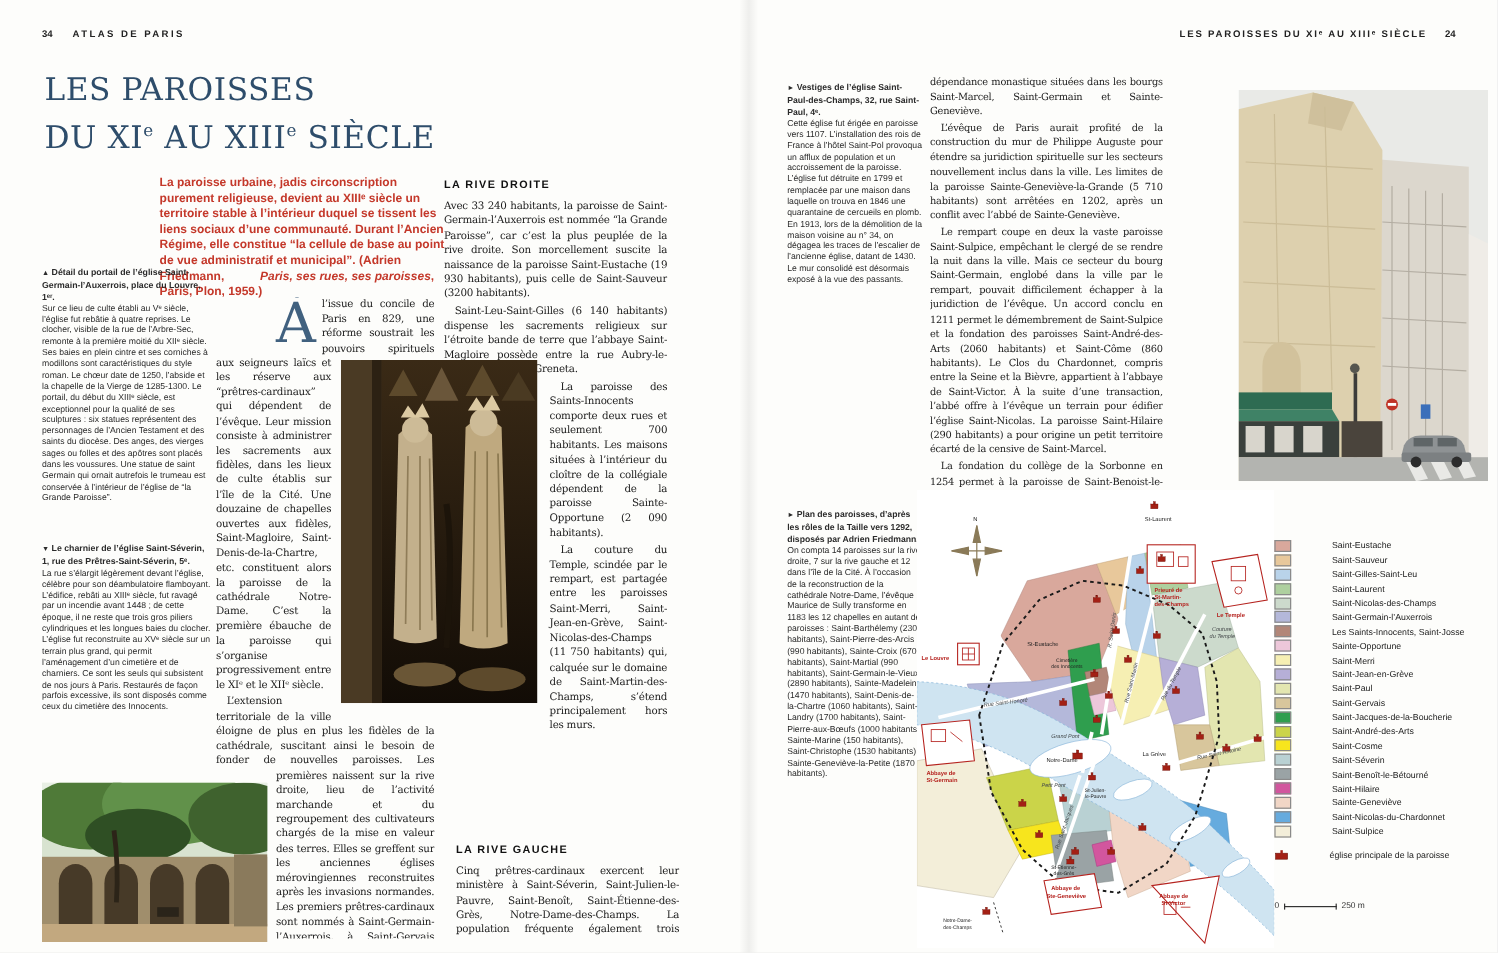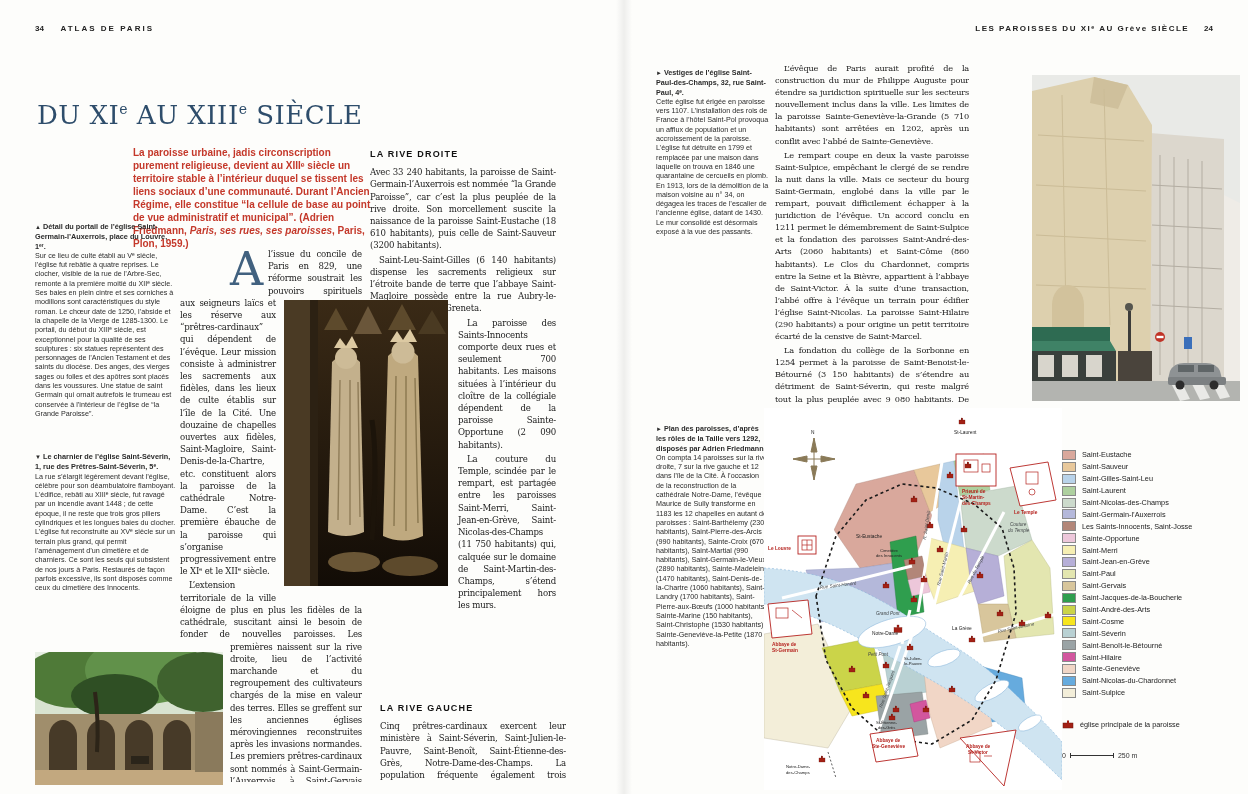--- a/index.html
+++ b/index.html
@@ -7,42 +7,42 @@
           font-family:"Liberation Sans",sans-serif;}
   #gutter{position:absolute;left:616px;top:0;width:16px;height:100%;
           background:linear-gradient(90deg,rgba(0,0,0,0) 0%,rgba(0,0,0,.06) 50%,rgba(0,0,0,0) 100%);}
   .runhead{position:absolute;top:24px;font-size:8px;font-weight:bold;letter-spacing:2px;color:#222;}
   .pagenum{font-weight:bold;letter-spacing:0;}
   #title{position:absolute;left:37px;top:58px;font-family:"DejaVu Serif","Liberation Serif",serif;
          font-size:26px;line-height:34px;color:#2e4d6b;letter-spacing:.5px;}
   #title sup{font-size:14px;vertical-align:10px;}
   #intro{position:absolute;left:133px;top:146px;width:242px;font-size:10px;line-height:13px;
          font-weight:bold;color:#c4382a;}
-  #intro .bk{font-style:italic;}
+  #intro .bk{font-style:italic;margin-left:27px;}
   .margin-cap{position:absolute;left:35px;width:141px;font-size:7.2px;line-height:9.3px;color:#2b2b2b;}
   .margin-cap b{font-size:7.3px;}
   .cap-right{position:absolute;width:113px;font-size:7.2px;line-height:9.3px;color:#2b2b2b;}
   .arrow{font-size:6px;}
   .bodycol{position:absolute;font-family:"DejaVu Serif","Liberation Serif",serif;font-size:8.6px;
            line-height:12.2px;color:#1b1b1b;text-align:justify;overflow:hidden;letter-spacing:-.2px;}
   .bodycol p{margin:0 0 2px 0;}
   .bodycol p.ind{text-indent:9px;}
   .sechead{font-family:"Liberation Sans",sans-serif;font-size:9px;font-weight:bold;letter-spacing:1.2px;
            color:#111;margin:0 0 6px 0;}
   .dropcap{float:left;font-family:"DejaVu Serif",serif;font-size:46px;line-height:38px;color:#41617f;
            padding-right:5px;padding-top:2px;}
   .sp-statue-r{float:right;width:86px;height:346px;shape-outside:inset(54px 0 0 0);}
   .sp-cloister-l{float:left;width:50px;height:536px;shape-outside:inset(404px 0 0 0);}
   .sp-statue-l{float:left;width:88px;height:442px;shape-outside:inset(152px 0 0 0);}
   .photo{position:absolute;overflow:hidden;}
   .legend{position:absolute;left:1062px;top:449px;width:180px;}
-  .lrow{display:flex;align-items:center;height:11.9px;}
+  .lrow{display:flex;align-items:center;height:11.9px;gap:28px;}
   .lswatch{width:12px;height:8px;border:.5px solid #8a8a8a;margin-right:6px;flex:none;}
   .llabel{font-size:7.3px;color:#222;white-space:nowrap;}
-  .lchurch{margin-top:20px;}
+  .lchurch{margin-top:8px;}
   .scalebar{position:absolute;left:1062px;top:752px;display:flex;align-items:center;font-size:7px;color:#333;}
   .scaleline{width:44px;height:1px;background:#333;margin:0 4px;position:relative;}
   .scaleline:before,.scaleline:after{content:"";position:absolute;width:1px;height:5px;background:#333;top:-2px;}
   .scaleline:before{left:0}.scaleline:after{right:0}
   .m-lbl{font-family:"Liberation Sans",sans-serif;font-size:4.8px;fill:#222;}
   .m-sm{font-family:"Liberation Sans",sans-serif;font-size:4.2px;fill:#222;}
   .m-st{font-family:"Liberation Sans",sans-serif;font-style:italic;font-size:4.6px;fill:#44484a;}
   .m-red{font-family:"Liberation Sans",sans-serif;font-weight:bold;font-size:4.8px;fill:#b5231f;}
 </style>
 </head>
@@ -50,21 +50,21 @@
 
 <div id="spread">
   <div id="gutter"></div>
 
   <div class="runhead" style="left:35px">
     <span class="pagenum">34</span>&nbsp;&nbsp;&nbsp;
     <span>ATLAS DE PARIS</span>
   </div>
 
   <div id="title">
-    <br>
+    <span>LES PAROISSES</span><br>
     <span>DU XI</span><sup>e</sup><span> AU XIII</span><sup>e</sup><span> SIÈCLE</span>
   </div>
 
   <div id="intro"><span>La paroisse urbaine, jadis circonscription purement religieuse, devient au XIIIᵉ siècle un territoire stable à l’intérieur duquel se tissent les liens sociaux d’une communauté. Durant l’Ancien Régime, elle constitue “la cellule de base au point de vue administratif et municipal”. (Adrien Friedmann, </span><span class="bk">Paris, ses rues, ses paroisses</span><span>, Paris, Plon, 1959.)</span></div>
 
   <div class="margin-cap" style="top:222px">
     <b><span class="arrow">▲</span>
     <span>Détail du portail de l’église Saint-Germain-l’Auxerrois, place du Louvre, 1ᵉʳ.</span></b><br>
     <span>Sur ce lieu de culte établi au Vᵉ siècle, l’église fut rebâtie à quatre reprises. Le clocher, visible de la rue de l’Arbre-Sec, remonte à la première moitié du XIIᵉ siècle. Ses baies en plein cintre et ses corniches à modillons sont caractéristiques du style roman. Le chœur date de 1250, l’abside et la chapelle de la Vierge de 1285-1300. Le portail, du début du XIIIᵉ siècle, est exceptionnel pour la qualité de ses sculptures : six statues représentent des personnages de l’Ancien Testament et des saints du diocèse. Des anges, des vierges sages ou folles et des apôtres sont placés dans les voussures. Une statue de saint Germain qui ornait autrefois le trumeau est conservée à l’intérieur de l’église de “la Grande Paroisse”.</span>
   </div>
@@ -78,21 +78,21 @@
     <div class="sp-statue-r"></div>
     <div class="sp-cloister-l"></div>
     <p><span class="dropcap">À</span><span>l’issue du concile de Paris en 829, une réforme soustrait les pouvoirs spirituels aux seigneurs laïcs et les réserve aux “prêtres-cardinaux” qui dépendent de l’évêque. Leur mission consiste à administrer les sacrements aux fidèles, dans les lieux de culte établis sur l’île de la Cité. Une douzaine de chapelles ouvertes aux fidèles, Saint-Magloire, Saint-Denis-de-la-Chartre, etc. constituent alors la paroisse de la cathédrale Notre-Dame. C’est la première ébauche de la paroisse qui s’organise progressivement entre le XIᵉ et le XIIᵉ siècle.</span></p>
     <p class="ind">L’extension territoriale de la ville éloigne de plus en plus les fidèles de la cathédrale, suscitant ainsi le besoin de fonder de nouvelles paroisses. Les premières naissent sur la rive droite, lieu de l’activité marchande et du regroupement des cultivateurs chargés de la mise en valeur des terres. Elles se greffent sur les anciennes églises mérovingiennes reconstruites après les invasions normandes. Les premiers prêtres-cardinaux sont nommés à Saint-Germain-l’Auxerrois, à Saint-Gervais puis à Saint-Laurent et Saint-Merri.</p>
 
   </div>
 
   <div class="bodycol" style="left:370px;top:148px;width:186px;height:548px">
     <div class="sechead">LA RIVE DROITE</div>
     <div class="sp-statue-l"></div>
-    <p>Avec 33 240 habitants, la paroisse de Saint-Germain-l’Auxerrois est nommée “la Grande Paroisse”, car c’est la plus peuplée de la rive droite. Son morcellement suscite la naissance de la paroisse Saint-Eustache (18 610 habitants), puis celle de Saint-Sauveur (3200 habitants).</p>
+    <p>Avec 33 240 habitants, la paroisse de Saint-Germain-l’Auxerrois est nommée “la Grande Paroisse”, car c’est la plus peuplée de la rive droite. Son morcellement suscite la naissance de la paroisse Saint-Eustache (19 930 habitants), puis celle de Saint-Sauveur (3200 habitants).</p>
     <p class="ind">Saint-Leu-Saint-Gilles (6 140 habitants) dispense les sacrements religieux sur l’étroite bande de terre que l’abbaye Saint-Magloire possède entre la rue Aubry-le-Boucher et la rue Greneta.</p>
     <p class="ind">La paroisse des Saints-Innocents comporte deux rues et seulement 700 habitants. Les maisons situées à l’intérieur du cloître de la collégiale dépendent de la paroisse Sainte-Opportune (2 090 habitants).</p>
     <p class="ind">La couture du Temple, scindée par le rempart, est partagée entre les paroisses Saint-Merri, Saint-Jean-en-Grève, Saint-Nicolas-des-Champs (11 750 habitants) qui, calquée sur le domaine de Saint-Martin-des-Champs, s’étend principalement hors les murs.</p>
 
   </div>
   <div class="bodycol" style="left:380px;top:702px;width:186px;height:80px">
     <div class="sechead">LA RIVE GAUCHE</div>
     <p>Cinq prêtres-cardinaux exercent leur ministère à Saint-Séverin, Saint-Julien-le-Pauvre, Saint-Benoît, Saint-Étienne-des-Grès, Notre-Dame-des-Champs. La population fréquente également trois églises de</p>
   </div>
 
@@ -145,36 +145,37 @@
         <path d="M128,118 v-34 a14,16 0 0 1 28,0 v34 Z"></path>
       </g>
       <rect x="0" y="118" width="188" height="15" fill="#c2a87f"></rect>
       <rect x="160" y="60" width="28" height="60" fill="#8a7a5c"></rect>
       <rect x="96" y="104" width="18" height="8" fill="#2a241a"></rect>
       <path d="M60,40 q4,30 2,60" stroke="#2c2418" stroke-width="4" fill="none"></path>
     </svg>
   </div>
 
   <div class="runhead" style="right:35px;letter-spacing:1.5px">
-    <span>LES PAROISSES DU XIᵉ AU Grève SIÈCLE</span>&nbsp;&nbsp;&nbsp;
+    <span>LES PAROISSES DU XIᵉ AU XIIIᵉ SIÈCLE</span>&nbsp;&nbsp;&nbsp;
     <span class="pagenum">24</span>
   </div>
 
   <div class="cap-right" style="left:656px;top:68px">
     <b><span class="arrow">►</span>
     <span>Vestiges de l’église Saint-Paul-des-Champs, 32, rue Saint-Paul, 4ᵉ.</span></b><br>
     <span>Cette église fut érigée en paroisse vers 1107. L’installation des rois de France à l’hôtel Saint-Pol provoqua un afflux de population et un accroissement de la paroisse. L’église fut détruite en 1799 et remplacée par une maison dans laquelle on trouva en 1846 une quarantaine de cercueils en plomb. En 1913, lors de la démolition de la maison voisine au n° 34, on dégagea les traces de l’escalier de l’ancienne église, datant de 1430. Le mur consolidé est désormais exposé à la vue des passants.</span>
   </div>
   <div class="cap-right" style="left:656px;top:424px">
     <b><span class="arrow">►</span>
     <span>Plan des paroisses, d’après les rôles de la Taille vers 1292, disposés par Adrien Friedmann.</span></b><br>
     <span>On compta 14 paroisses sur la rive droite, 7 sur la rive gauche et 12 dans l’île de la Cité. À l’occasion de la reconstruction de la cathédrale Notre-Dame, l’évêque Maurice de Sully transforme en 1183 les 12 chapelles en autant de paroisses : Saint-Barthélemy (2300 habitants), Saint-Pierre-des-Arcis (990 habitants), Sainte-Croix (670 habitants), Saint-Martial (990 habitants), Saint-Germain-le-Vieux (2890 habitants), Sainte-Madeleine (1470 habitants), Saint-Denis-de-la-Chartre (1060 habitants), Saint-Landry (1700 habitants), Saint-Pierre-aux-Bœufs (1000 habitants), Sainte-Marine (150 habitants), Saint-Christophe (1530 habitants), Sainte-Geneviève-la-Petite (1870 habitants).</span>
   </div>
 
   <div class="bodycol" style="left:775px;top:62px;width:194px;height:344px;font-size:8.2px;line-height:12.1px">
+    <p>dépendance monastique situées dans les bourgs Saint-Marcel, Saint-Germain et Sainte-Geneviève.</p>
     <p class="ind">L’évêque de Paris aurait profité de la construction du mur de Philippe Auguste pour étendre sa juridiction spirituelle sur les secteurs nouvellement inclus dans la ville. Les limites de la paroisse Sainte-Geneviève-la-Grande (5 710 habitants) sont arrêtées en 1202, après un conflit avec l’abbé de Sainte-Geneviève.</p>
     <p class="ind">Le rempart coupe en deux la vaste paroisse Saint-Sulpice, empêchant le clergé de se rendre la nuit dans la ville. Mais ce secteur du bourg Saint-Germain, englobé dans la ville par le rempart, pouvait difficilement échapper à la juridiction de l’évêque. Un accord conclu en 1211 permet le démembrement de Saint-Sulpice et la fondation des paroisses Saint-André-des-Arts (2060 habitants) et Saint-Côme (860 habitants). Le Clos du Chardonnet, compris entre la Seine et la Bièvre, appartient à l’abbaye de Saint-Victor. À la suite d’une transaction, l’abbé offre à l’évêque un terrain pour édifier l’église Saint-Nicolas. La paroisse Saint-Hilaire (290 habitants) a pour origine un petit territoire écarté de la censive de Saint-Marcel.</p>
     <p class="ind">La fondation du collège de la Sorbonne en 1254 permet à la paroisse de Saint-Benoist-le-Bétourné (3 150 habitants) de s’étendre au détriment de Saint-Séverin, qui reste malgré tout la plus peuplée avec 9 080 habitants. De façon générale, les collèges et les couvents influencent les délimitations des nouvelles paroisses à la fin du XIIIᵉ siècle. Leur répartition topographique, fixée à cette époque, demeure inchangée jusqu’au XVIᵉ siècle.</p>
   </div>
 
   <div class="photo" style="left:1032px;top:75px;width:208px;height:326px">
     <svg width="208" height="326" viewBox="0 0 208 326">
       <rect width="208" height="326" fill="#e9eae7"></rect>
       <polygon points="118,58 192,64 192,326 118,326" fill="#dcd7cd"></polygon>
       <g stroke="#b3ada2" stroke-width="1">

